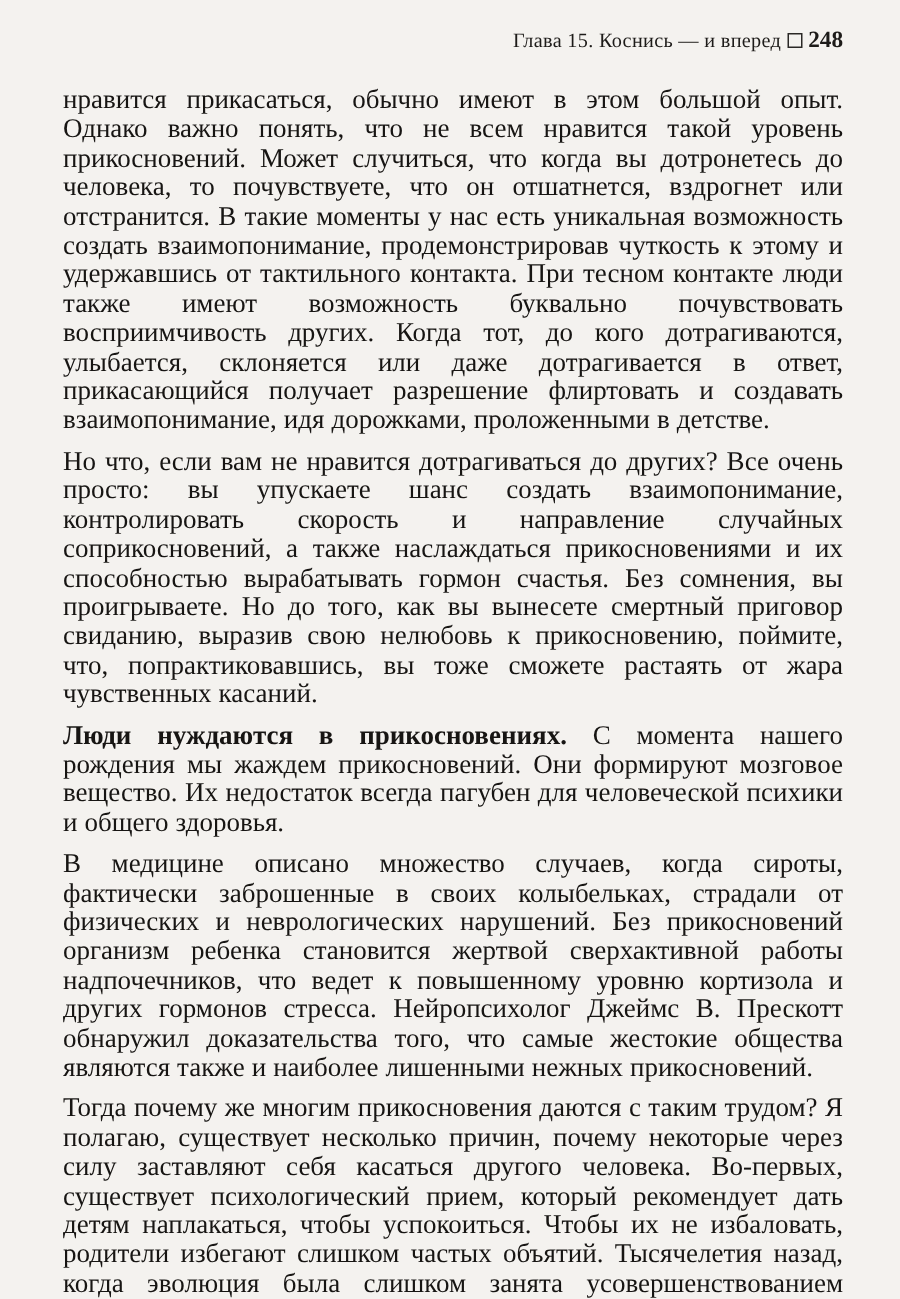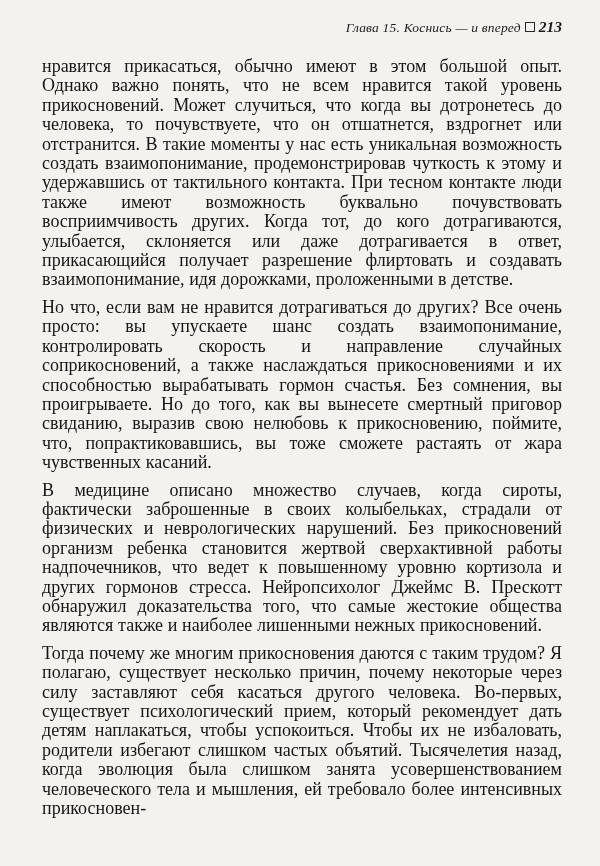--- a/index.html
+++ b/index.html
@@ -20,21 +20,20 @@
   .page-inner {
     padding: 18px 38px 0 42px;
   }
   .running-head {
     display: flex;
     justify-content: flex-end;
     align-items: baseline;
     gap: 4px;
     font-size: 13.5px;
     color: #1d1b19;
-    font-style: italic;
   }
   .running-head .chapter {
     letter-spacing: 0.2px;
   }
   .running-head .square-marker {
     width: 8px;
     height: 8px;
     border: 1.4px solid #2a2826;
     display: inline-block;
     position: relative;
@@ -63,28 +62,29 @@
 </style>
 </head>
 <body>
 
 <div class="page">
   <div class="page-inner">
 
     <div class="running-head">
       <span class="chapter">Глава 15. Коснись — и вперед</span>
       <span class="square-marker"></span>
-      <span class="page-num">213</span>
+      <span class="page-num">248</span>
     </div>
 
     <div class="content">
       <p>нравится прикасаться, обычно имеют в этом большой опыт. Однако важно понять, что не всем нравится такой уровень прикосновений. Может случиться, что когда вы дотронетесь до человека, то почувствуете, что он отшатнется, вздрогнет или отстранится. В такие моменты у нас есть уникальная возможность создать взаимопонимание, продемонстрировав чуткость к этому и удержавшись от тактильного контакта. При тесном контакте люди также имеют возможность буквально почувствовать восприимчивость других. Когда тот, до кого дотрагиваются, улыбается, склоняется или даже дотрагивается в ответ, прикасающийся получает разрешение флиртовать и создавать взаимопонимание, идя дорожками, проложенными в детстве.</p>
 
       <p>Но что, если вам не нравится дотрагиваться до других? Все очень просто: вы упускаете шанс создать взаимопонимание, контролировать скорость и направление случайных соприкосновений, а также наслаждаться прикосновениями и их способностью вырабатывать гормон счастья. Без сомнения, вы проигрываете. Но до того, как вы вынесете смертный приговор свиданию, выразив свою нелюбовь к прикосновению, поймите, что, попрактиковавшись, вы тоже сможете растаять от жара чувственных касаний.</p>
 
+      <p><span class="lead-in">Люди нуждаются в прикосновениях.</span> <span>С момента нашего рождения мы жаждем прикосновений. Они формируют мозговое вещество. Их недостаток всегда пагубен для человеческой психики и общего здоровья.</span></p>
 
       <p>В медицине описано множество случаев, когда сироты, фактически заброшенные в своих колыбельках, страдали от физических и неврологических нарушений. Без прикосновений организм ребенка становится жертвой сверхактивной работы надпочечников, что ведет к повышенному уровню кортизола и других гормонов стресса. Нейропсихолог Джеймс В. Прескотт обнаружил доказательства того, что самые жестокие общества являются также и наиболее лишенными нежных прикосновений.</p>
 
       <p>Тогда почему же многим прикосновения даются с таким трудом? Я полагаю, существует несколько причин, почему некоторые через силу заставляют себя касаться другого человека. Во-первых, существует психологический прием, который рекомендует дать детям наплакаться, чтобы успокоиться. Чтобы их не избаловать, родители избегают слишком частых объятий. Тысячелетия назад, когда эволюция была слишком занята усовершенствованием человеческого тела и мышления, ей требовало более интенсивных прикосновен-</p>
     </div>
 
   </div>
 </div>
 
 </body></html>

